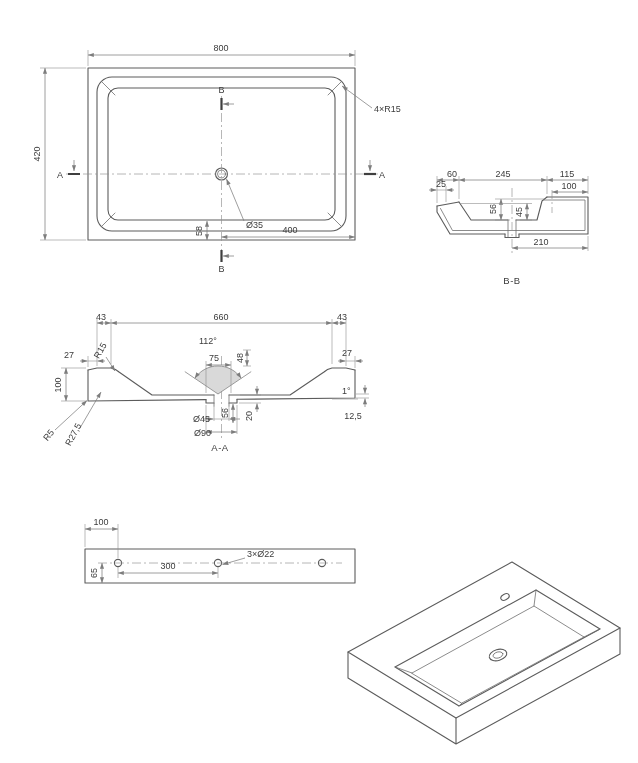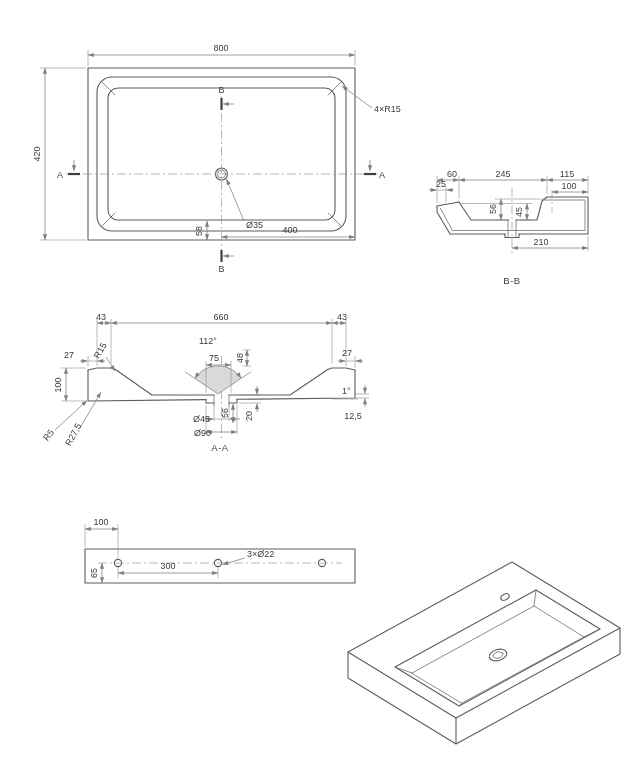--- a/index.html
+++ b/index.html
@@ -1,16 +1,16 @@
 <!DOCTYPE html>
 <html><head>
 <meta charset="utf-8">
 <style>
   html,body{margin:0;padding:0;background:#ffffff;}
-  .sheet{width:638px;height:763px;background:#ffffff;position:relative;overflow:hidden;}
+  .sheet{width:638px;height:763px;background:#ffffff;position:relative;overflow:hidden;border-radius:31px;}
   svg{display:block;}
   .geo{fill:none;stroke:#5c5c5c;stroke-width:1.1;stroke-linejoin:round;stroke-linecap:round;}
   .geo2{fill:none;stroke:#6e6e6e;stroke-width:0.8;stroke-linejoin:round;stroke-linecap:round;}
   .dim{fill:none;stroke:#7d7d7d;stroke-width:0.75;}
   .ext{fill:none;stroke:#8f8f8f;stroke-width:0.6;}
   .cl{fill:none;stroke:#8f8f8f;stroke-width:0.65;stroke-dasharray:9 3 2 3;}
   .thick{stroke:#3f3f3f;stroke-width:2.2;}
   text{font-family:"Liberation Sans",sans-serif;font-size:9px;fill:#3c3c3c;text-anchor:middle;}
   .ta-start{text-anchor:start;}
   .ta-end{text-anchor:end;}

